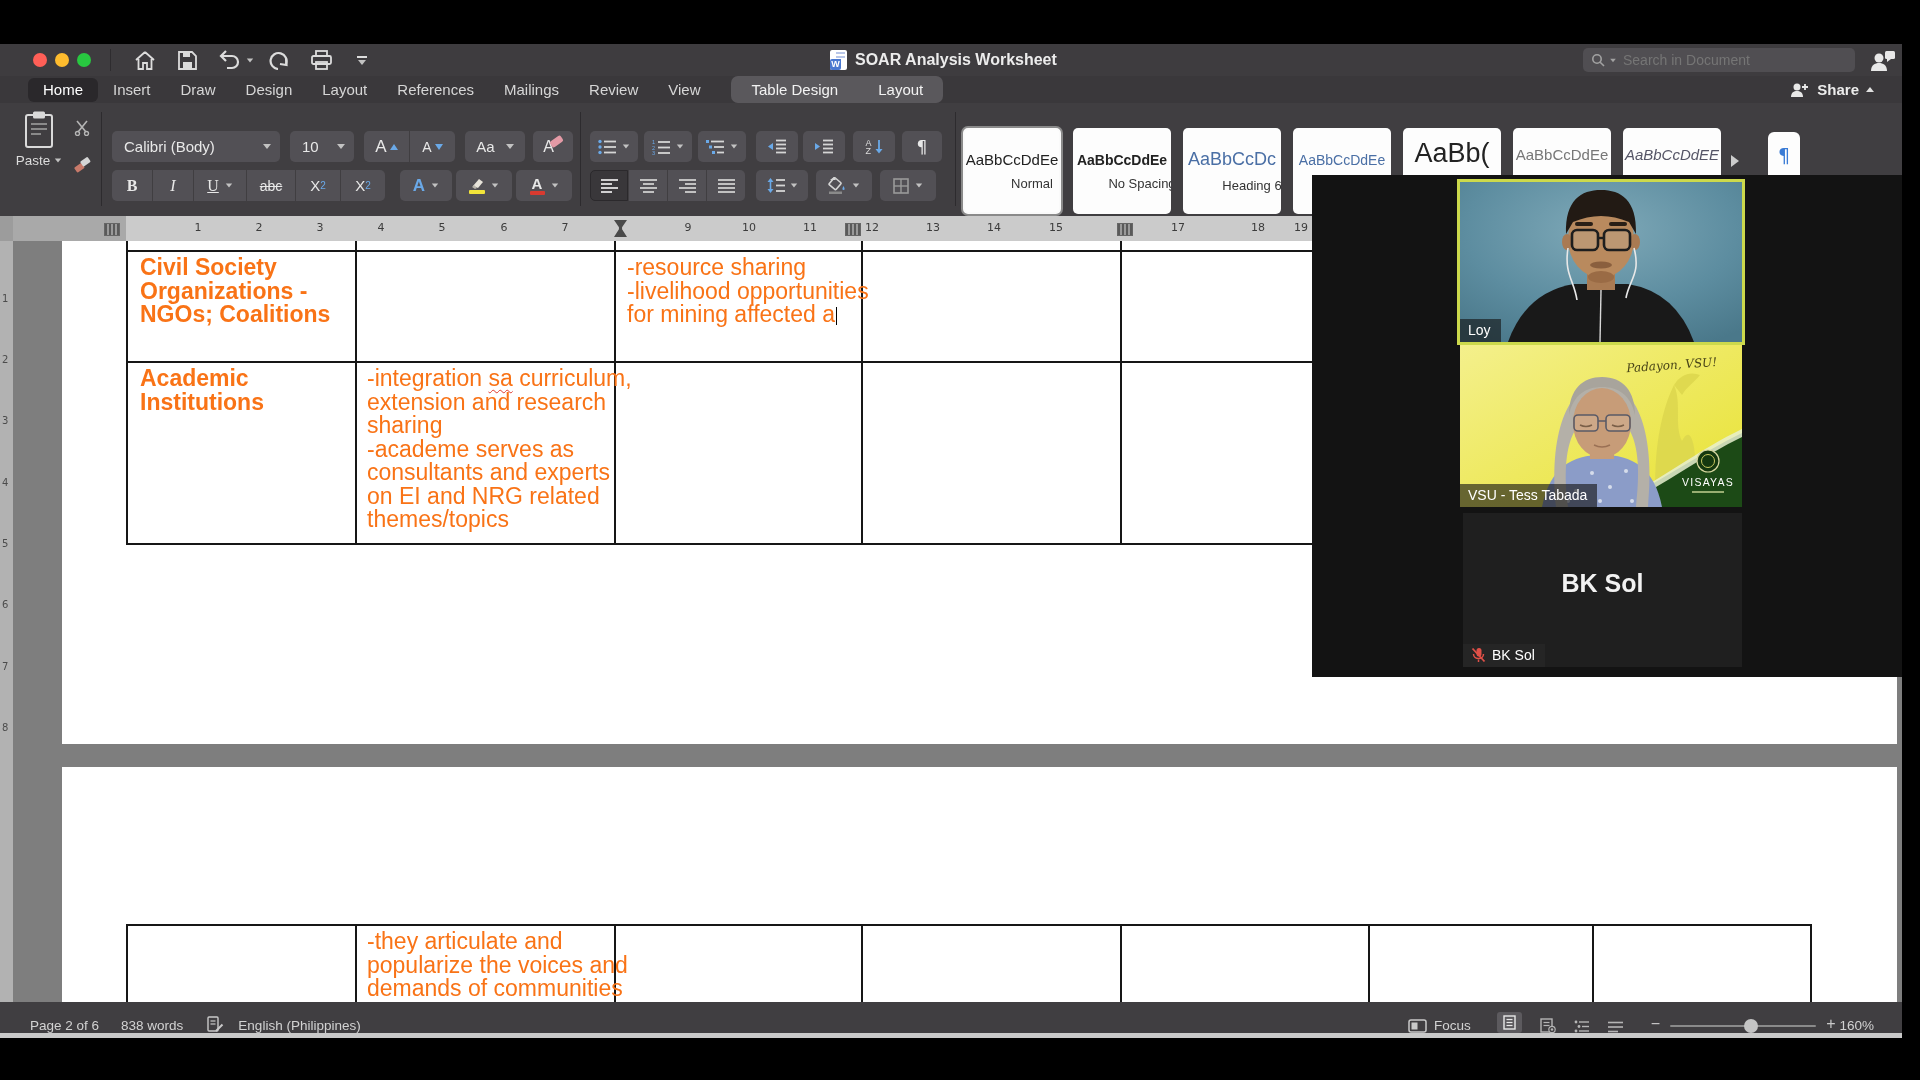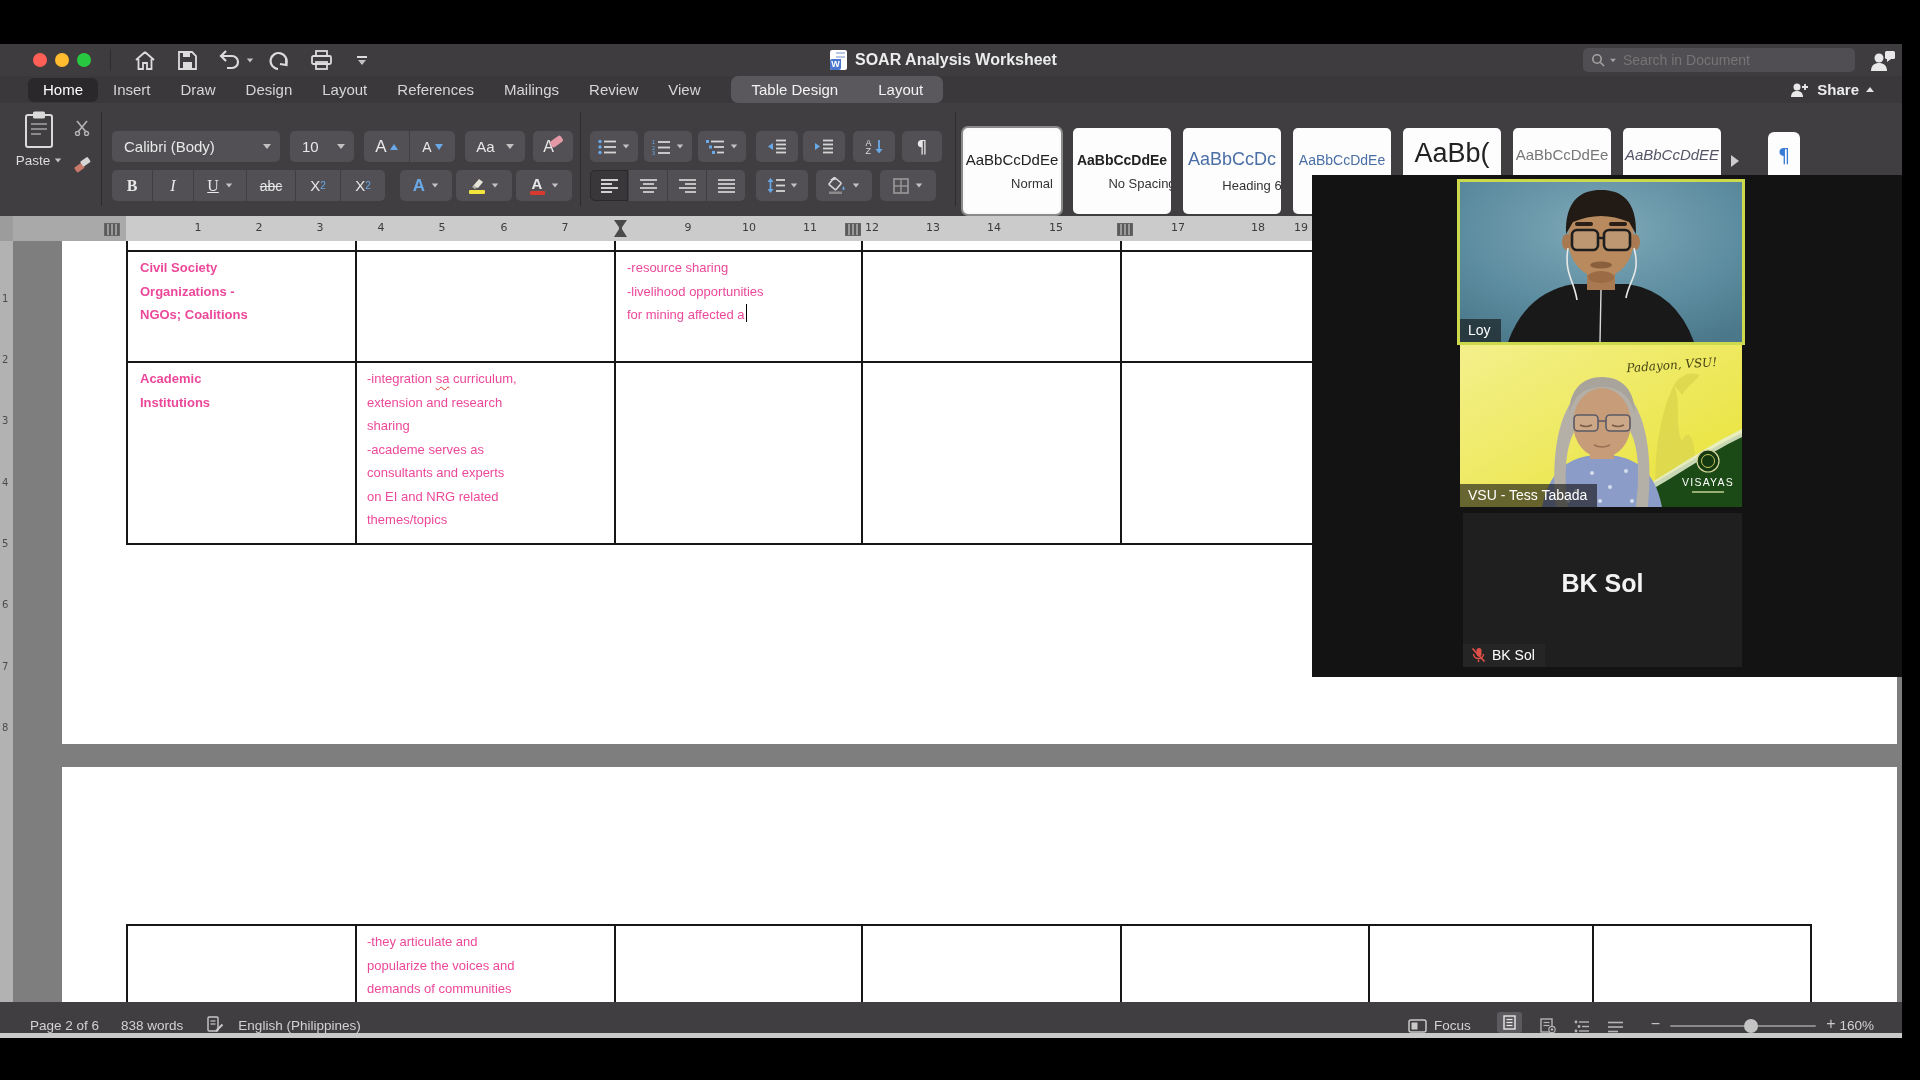--- a/index.html
+++ b/index.html
@@ -31,21 +31,21 @@
   #hruler .active{position:absolute;left:113px;top:0;width:1776px;height:25px;background:#cbcbcb;}
   .rnum{position:absolute;top:5px;transform:translateX(-50%);font-size:11px;color:#3c3c3c;font-family:"DejaVu Sans",sans-serif;}
   .rmark{position:absolute;top:7px;width:14px;height:11px;
          background:repeating-linear-gradient(90deg,#5a5a5a 0 2px,#9a9a9a 2px 4px);border:1px solid #666;}
   #vruler{left:0;top:241px;width:13px;height:761px;background:#b2b2b2;}
   .vnum{position:absolute;left:2px;font-size:10px;color:#4c4c4c;font-family:"DejaVu Sans",sans-serif;}
   
   #docarea{left:13px;top:241px;width:1889px;height:761px;background:#7e7e7e;}
   .page{position:absolute;background:#fff;}
   .tl{position:absolute;background:#161616;}
-  .cell{position:absolute;font-size:13px;line-height:23.5px;color:#ec4899;}
+  .cell{position:absolute;font-size:23px;line-height:23.5px;color:#f97316;}
   .cell div{white-space:nowrap;}
   .misspell{text-decoration:underline wavy #e03a2f 1px;text-underline-offset:3px;}
   .caret{display:inline-block;width:1.5px;height:18px;background:#000;vertical-align:-3px;margin-left:1px;}
   
   #statusbar{left:0;top:1002px;width:1902px;height:31px;background:#403e41;display:flex;align-items:flex-end;
              color:#d2d2d2;font-size:13.5px;}
   #bottomline{left:0;top:1033px;width:1902px;height:5px;background:#c9c9c9;}
   
   #zoompanel{left:1312px;top:175px;width:590px;height:502px;background:#131313;}
   .vtile{position:absolute;overflow:hidden;}

